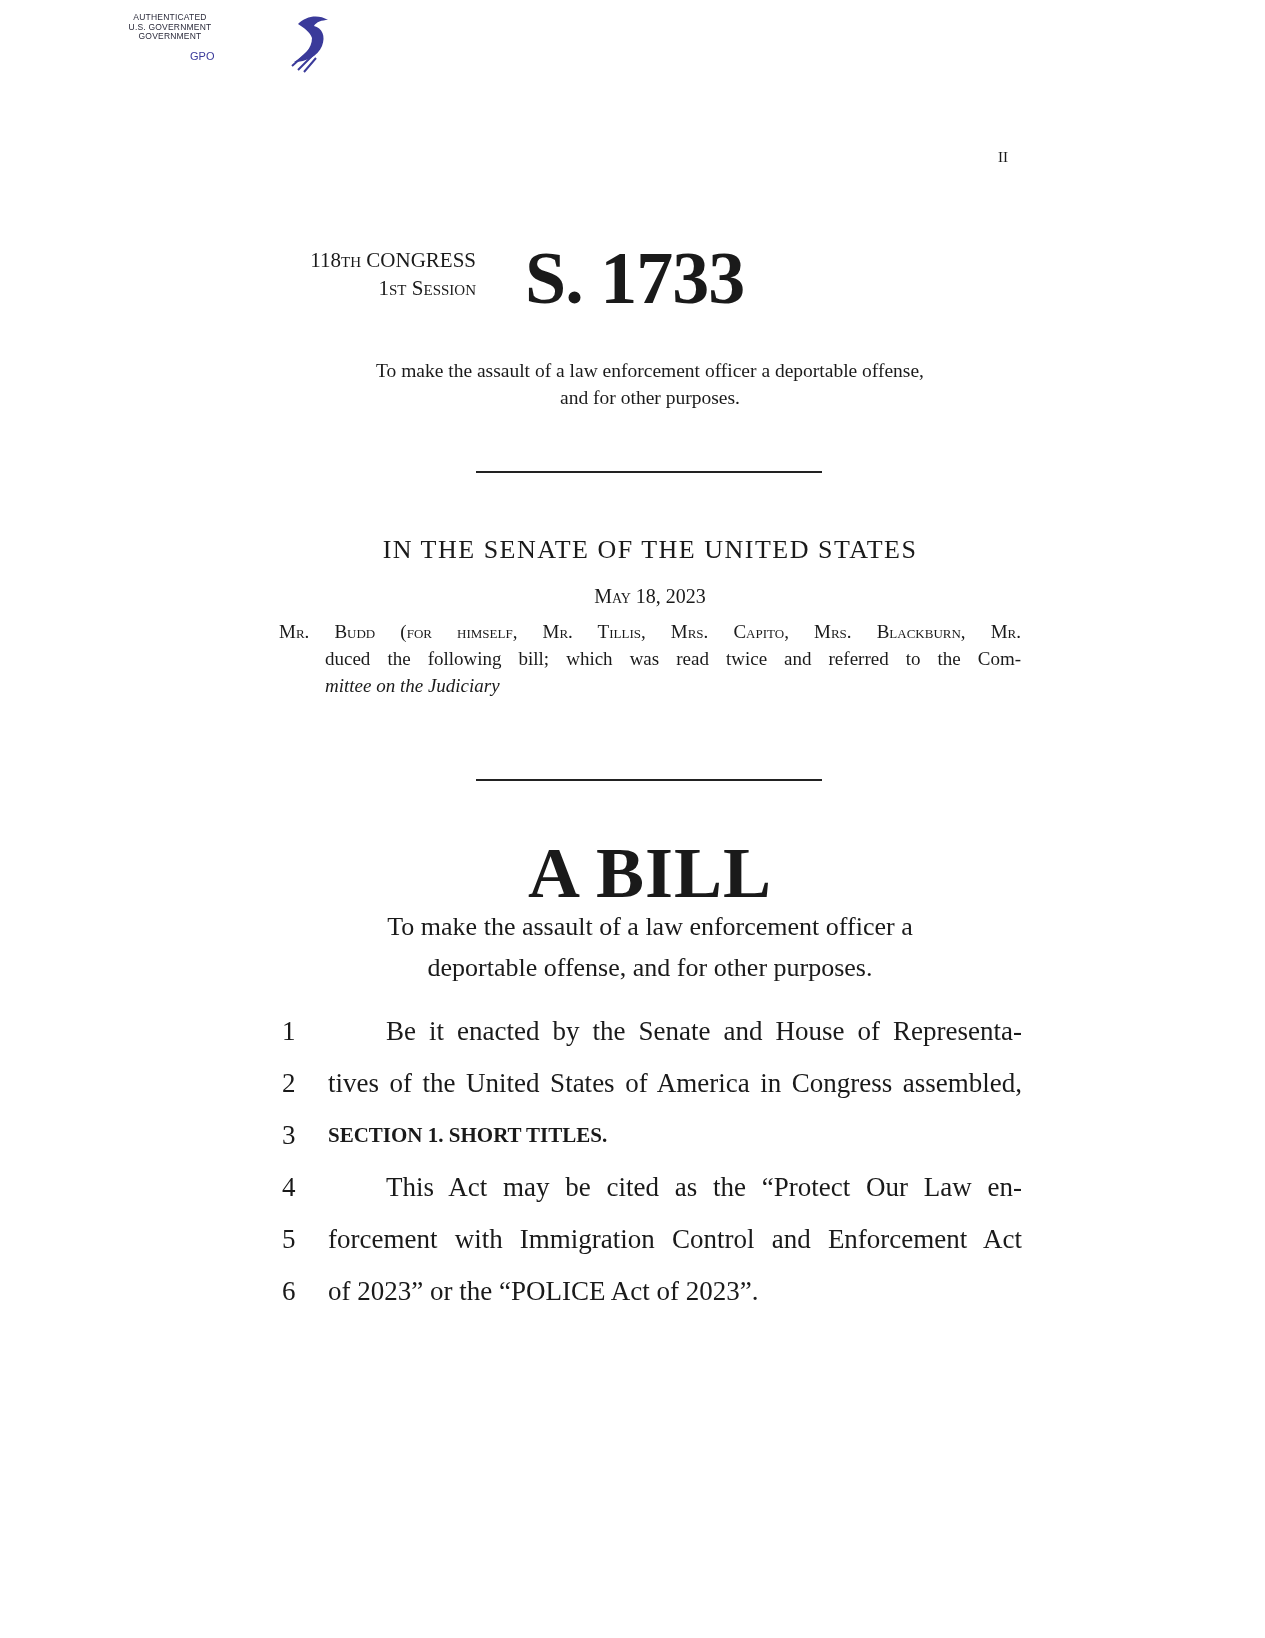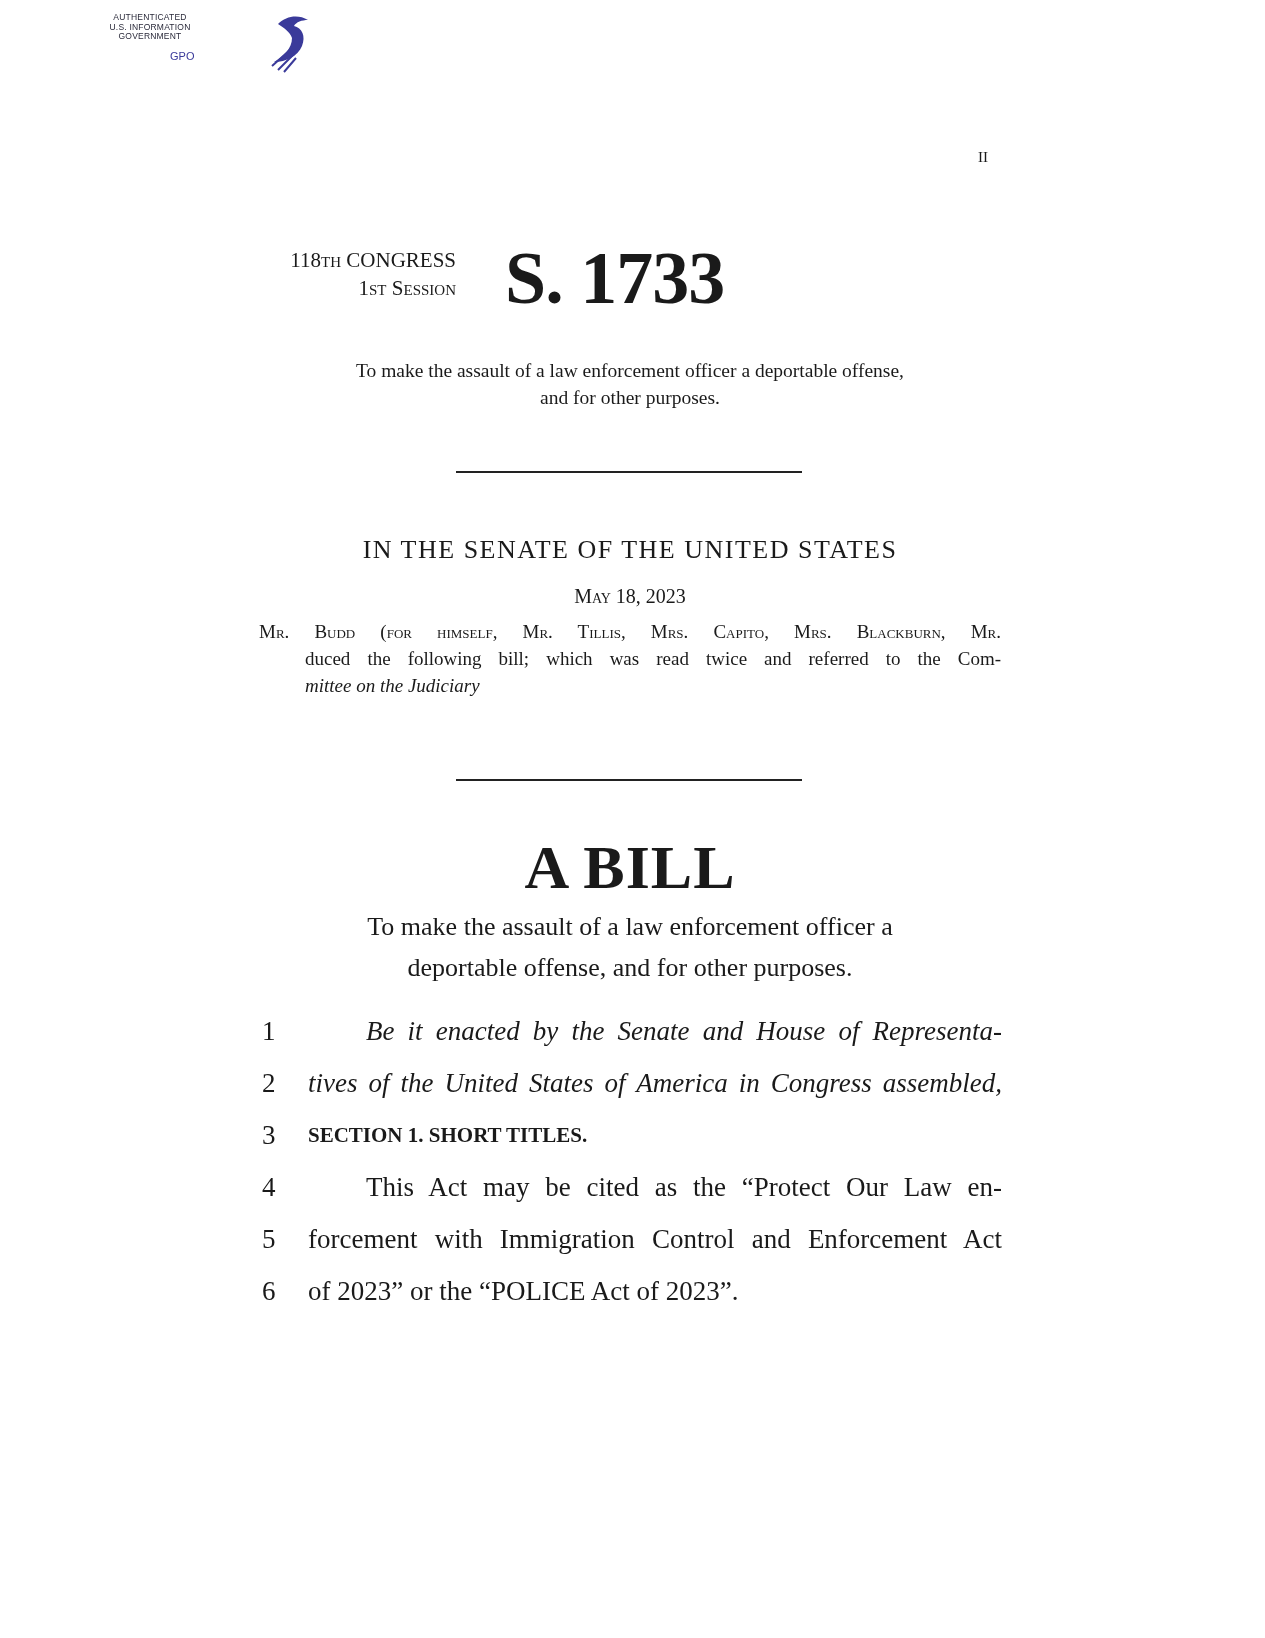--- a/index.html
+++ b/index.html
@@ -1,55 +1,55 @@
 <!DOCTYPE html>
 <html><head>
 <meta charset="utf-8">
 <style>
   html, body { margin:0; padding:0; background:#ffffff; }
   body { width:1265px; height:1638px; position:relative; overflow:hidden;
          font-family:"Liberation Serif","DejaVu Serif",serif; color:#1a1a1a; }
-  .abs { position:absolute; }
+  .abs { position:absolute;margin-left:20px; }
   .gpo-logo { left:104px; top:10px; width:130px; height:64px; }
   .gpo-text { position:absolute; left:0; top:3px; width:92px; text-align:center;
               font-family:"Liberation Sans",sans-serif; font-size:8.5px; line-height:9.5px; color:#2a2a3a; letter-spacing:0.2px; }
   .gpo-mark { position:absolute; left:66px; top:40px; font-family:"Liberation Sans",sans-serif; font-size:11px; color:#3a3a9a; }
   .gpo-bird { position:absolute; left:82px; top:0; }
   .page-marker { left:978px; top:149px; font-size:15px; }
   .congress { left:246px; top:247px; width:210px; text-align:right; font-size:21px; line-height:26px; }
   .sc { font-variant:small-caps; }
   .bill-number { left:505px; top:238px; font-size:74px; font-weight:bold; letter-spacing:-1px; line-height:80px; }
   .short-purpose { left:250px; top:357px; width:760px; text-align:center; font-size:19.5px; line-height:27px; }
   .rule { height:1.6px; background:#222; }
   .rule1 { left:456px; top:471px; width:346px; }
   .rule2 { left:456px; top:779px; width:346px; }
   .senate-heading { left:250px; top:535px; width:760px; text-align:center; font-size:26px; letter-spacing:1.5px; }
   .date { left:250px; top:585px; width:760px; text-align:center; font-size:20px; }
   .sponsors { left:259px; top:618px; width:742px; font-size:19px; line-height:27px; text-align:justify; }
   .sponsors .line { display:block; text-align:justify; text-align-last:justify; white-space:nowrap; }
   .sponsors .line.indent { padding-left:46px; }
   .sponsors .line.last { text-align-last:left;font-style:italic; }
-  .a-bill { left:250px; top:832px; width:760px; text-align:center; font-size:62px; font-weight:bold; letter-spacing:1px; }
+  .a-bill { left:250px; top:832px; width:760px; text-align:center; font-size:72px; font-weight:bold; letter-spacing:1px; }
   .long-title { left:250px; top:906px; width:760px; text-align:center; font-size:26px; line-height:41px; }
   .lines { left:262px; top:1004px; width:740px; }
   .ln { position:absolute; left:0; width:740px; height:54px; font-size:27px; line-height:54px; white-space:nowrap; }
   .ln .num { position:absolute; left:0; width:30px; text-align:left; }
   .ln .txt { position:absolute; left:46px; width:694px; text-align:justify; text-align-last:justify; }
   .ln .txt.noj { text-align-last:left; }
   .ln .txt.indent { padding-left:58px; width:636px; }
-  .it { font-style:italic; }
+  .it { }
   .sec { font-family:"Liberation Serif",serif; font-weight:bold; font-size:21px; }
 </style>
 </head>
 <body>
 
 <div class="abs gpo-logo">
   <div class="gpo-text">
     <div>AUTHENTICATED</div>
-    <div>U.S. INFORMATION</div>
+    <div>U.S. GOVERNMENT</div>
     <div>GOVERNMENT</div>
   </div>
   <span class="gpo-mark">GPO</span>
   <svg class="gpo-bird" width="130" height="64" viewBox="0 0 130 64">
     <path d="M92 14 C100 6,112 4,122 10 C116 10,110 12,108 16 C116 18,120 26,116 36 C112 46,100 52,88 52 C98 46,106 38,106 28 C104 22,98 18,92 14 Z" fill="#3a3a9a"></path>
     <path d="M86 56 L104 40 M92 60 L108 44 M98 62 L110 48" stroke="#3a3a9a" stroke-width="2" fill="none"></path>
   </svg>
 </div>
 
 <div class="abs page-marker">II</div>

